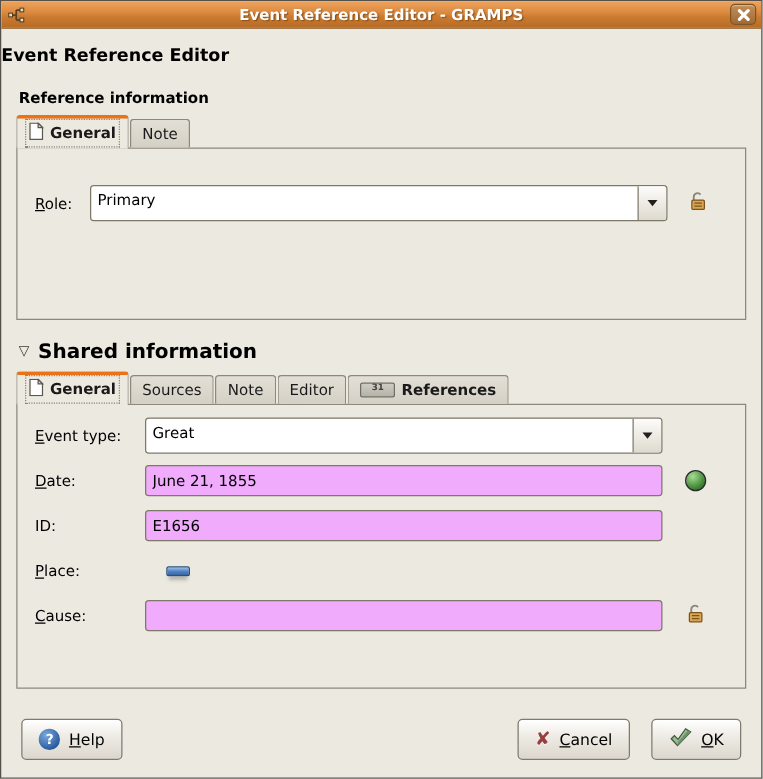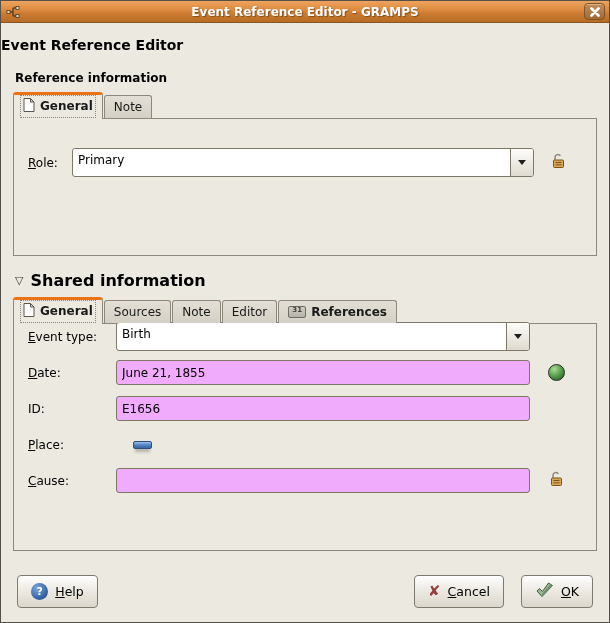--- a/index.html
+++ b/index.html
@@ -56,21 +56,21 @@
   }
   .tab.active .tab-inner { outline: 1px dotted #8c8878; outline-offset: 2px; }
   .tab-inner { display: flex; align-items: center; gap: 5px; }
   .tab-label.bold { font-weight: bold; }
 
   .panel {
     border: 1px solid #8d887b; background: #ece9e1;
     margin: 0 12px; position: relative; z-index: 1;
   }
   .panel-ref { height: 138px; padding-top: 31px; }
-  .panel-shared { height: 228px; }
+  .panel-shared { height: 228px; padding-top: 12px; }
 
   
   .field-row { display: flex; align-items: center; margin: 0 14px 11px; height: 25px; }
   .fld-label { font-size: 12px; color: #000; flex: 0 0 auto; }
   .panel-ref .fld-label { width: 44px; }
   .panel-shared .fld-label { width: 88px; }
   .mn { text-decoration: underline; }
   .ctrl { flex: 1; display: flex; align-items: center; min-width: 0; }
   .trail { flex: 0 0 52px; display: flex; align-items: center; justify-content: center; }
   .panel-ref .trail { flex-basis: 48px; }
@@ -128,21 +128,21 @@
   .btn-ok { min-width: 72px; margin-left: 17px; }
   .help-badge {
     width: 17px; height: 17px; border-radius: 50%;
     background: radial-gradient(circle at 35% 30%, #79a9e0, #2d5d9f 70%, #1c3c6d);
     color: #fff; font-weight: bold; font-size: 11px;
     display: flex; align-items: center; justify-content: center;
   }
   .cancel-glyph { color: #973e3e; font-size: 15px; font-weight: bold; line-height: 1; text-shadow: 0 1px 0 rgba(255,255,255,.6); }
 
   .refs-badge {
-    width: 18px; height: 12px; border: 1px solid #6f6c64; border-radius: 2px;
+    width: 28px; height: 12px; border: 1px solid #6f6c64; border-radius: 2px;
     background: linear-gradient(#cfccc4, #b5b2aa);
     font-size: 7px; color: #43413b; display: flex; align-items: flex-start; justify-content: center;
     line-height: 1.1; font-weight: bold;
   }
 </style>
 </head>
 <body>
 
 <div class="window">
 
@@ -239,21 +239,21 @@
       <span class="tab-label bold">References</span>
     </div>
   </div>
 
   <div class="panel panel-shared">
 
     <div class="field-row">
       <label class="fld-label"><span></span><span class="mn">E</span><span>vent type:</span></label>
       <div class="ctrl">
         <div class="combo">
-          <span class="combo-text">Birth</span>
+          <span class="combo-text">Great</span>
           <span class="combo-btn">
               <span class="arrow-down"></span>
             </span>
         </div>
       </div>
       <div class="trail"></div>
     </div>
 
     <div class="field-row">
       <label class="fld-label"><span></span><span class="mn">D</span><span>ate:</span></label>

